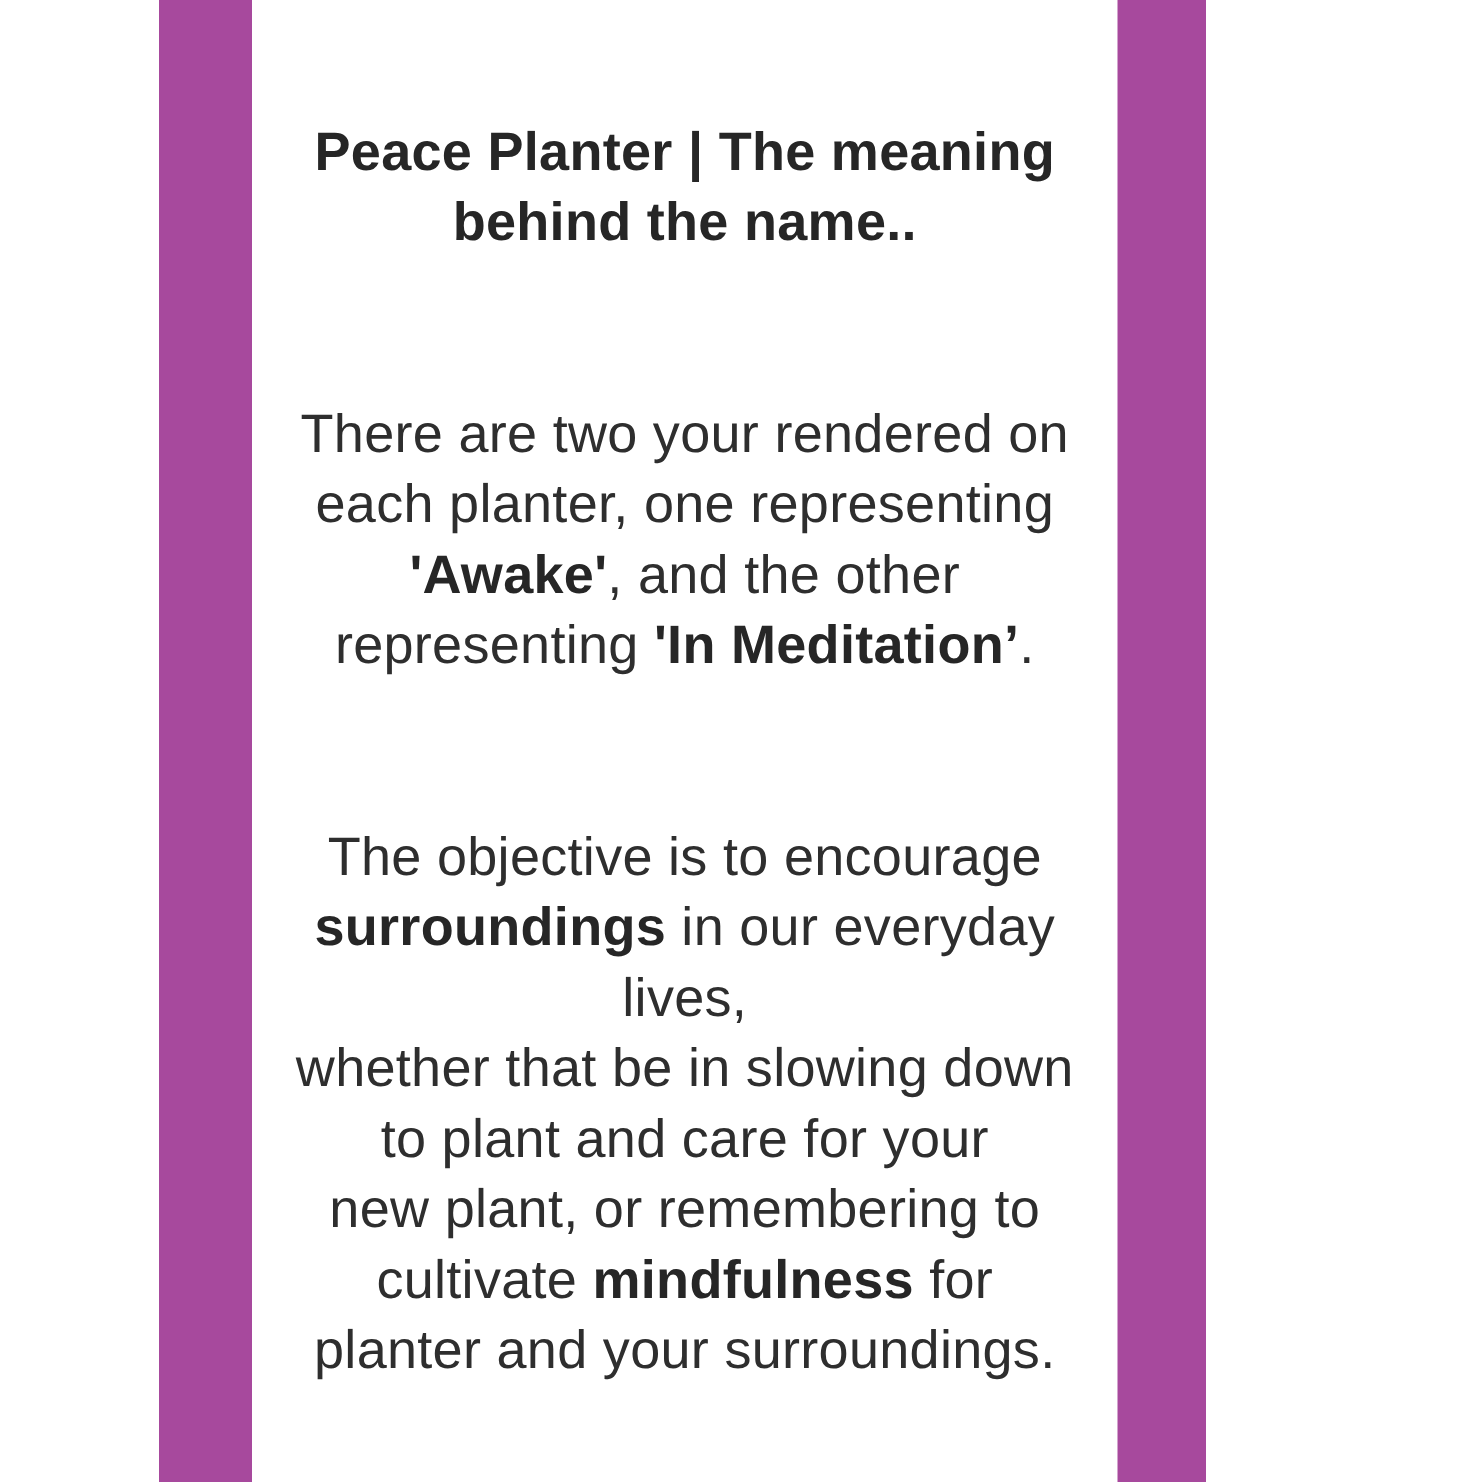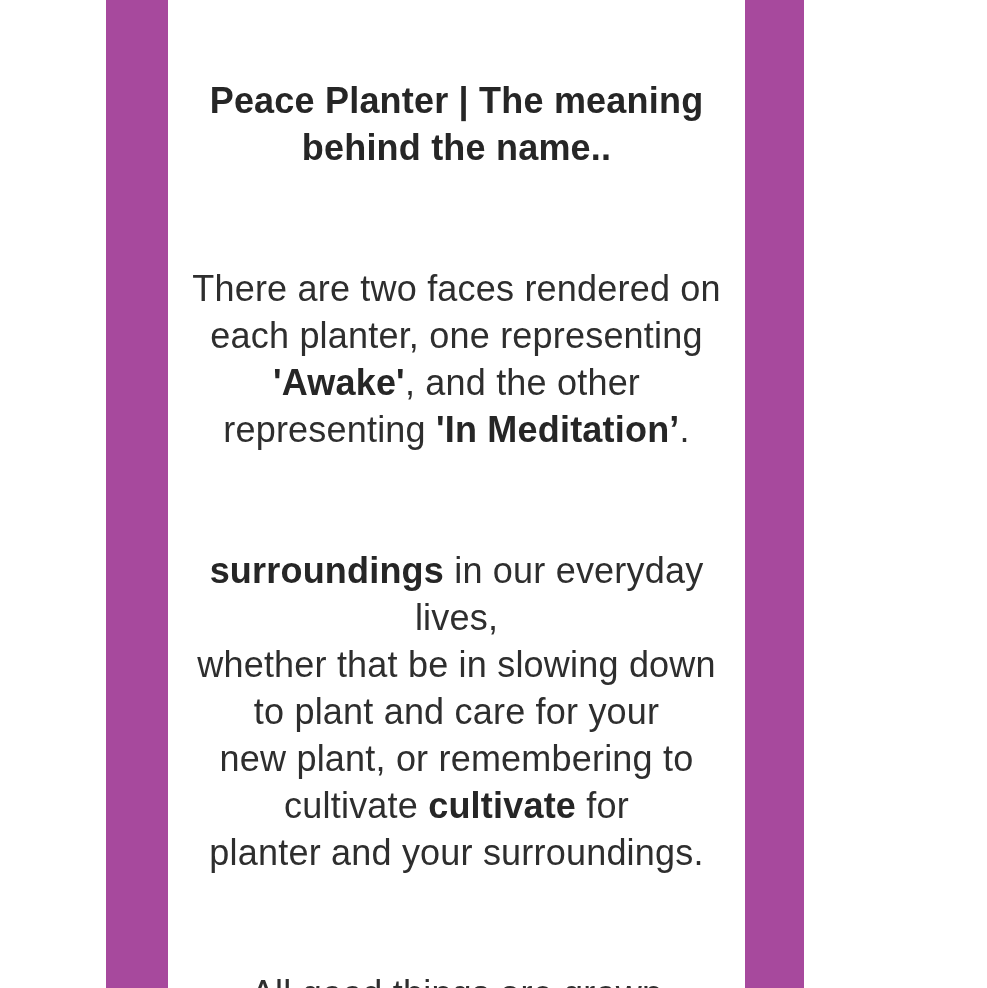--- a/index.html
+++ b/index.html
@@ -54,28 +54,29 @@
 </style>
 </head>
 <body>
 
 <div class="card">
   <div class="edge-margin-left"></div>
   <div class="accent-bar left"></div>
   <div class="content">
     <h1 class="title"><span class="b">Peace Planter | The meaning
 behind the name..</span></h1>
-    <p class="para"><span>There are two faces rendered on
+    <p class="para"><span>There are two your rendered on
 each planter, one representing
 </span><span class="b">'Awake'</span><span>, and the other
 representing </span><span class="b">'In Meditation’</span><span>.</span></p>
-    <p class="para"><span class="b">surroundings</span><span> in our everyday lives,
+    <p class="para"><span>The objective is to encourage
+</span><span class="b">surroundings</span><span> in our everyday lives,
 whether that be in slowing down
 to plant and care for your
 new plant, or remembering to
-cultivate </span><span class="b">cultivate</span><span> for
+cultivate </span><span class="b">mindfulness</span><span> for
 planter and your surroundings.</span></p>
     <p class="para"><span>All good things are grown
 from </span></p>
   </div>
   <div class="accent-bar right"></div>
   <div class="edge-margin-right"></div>
 </div>
 
 </body></html>

